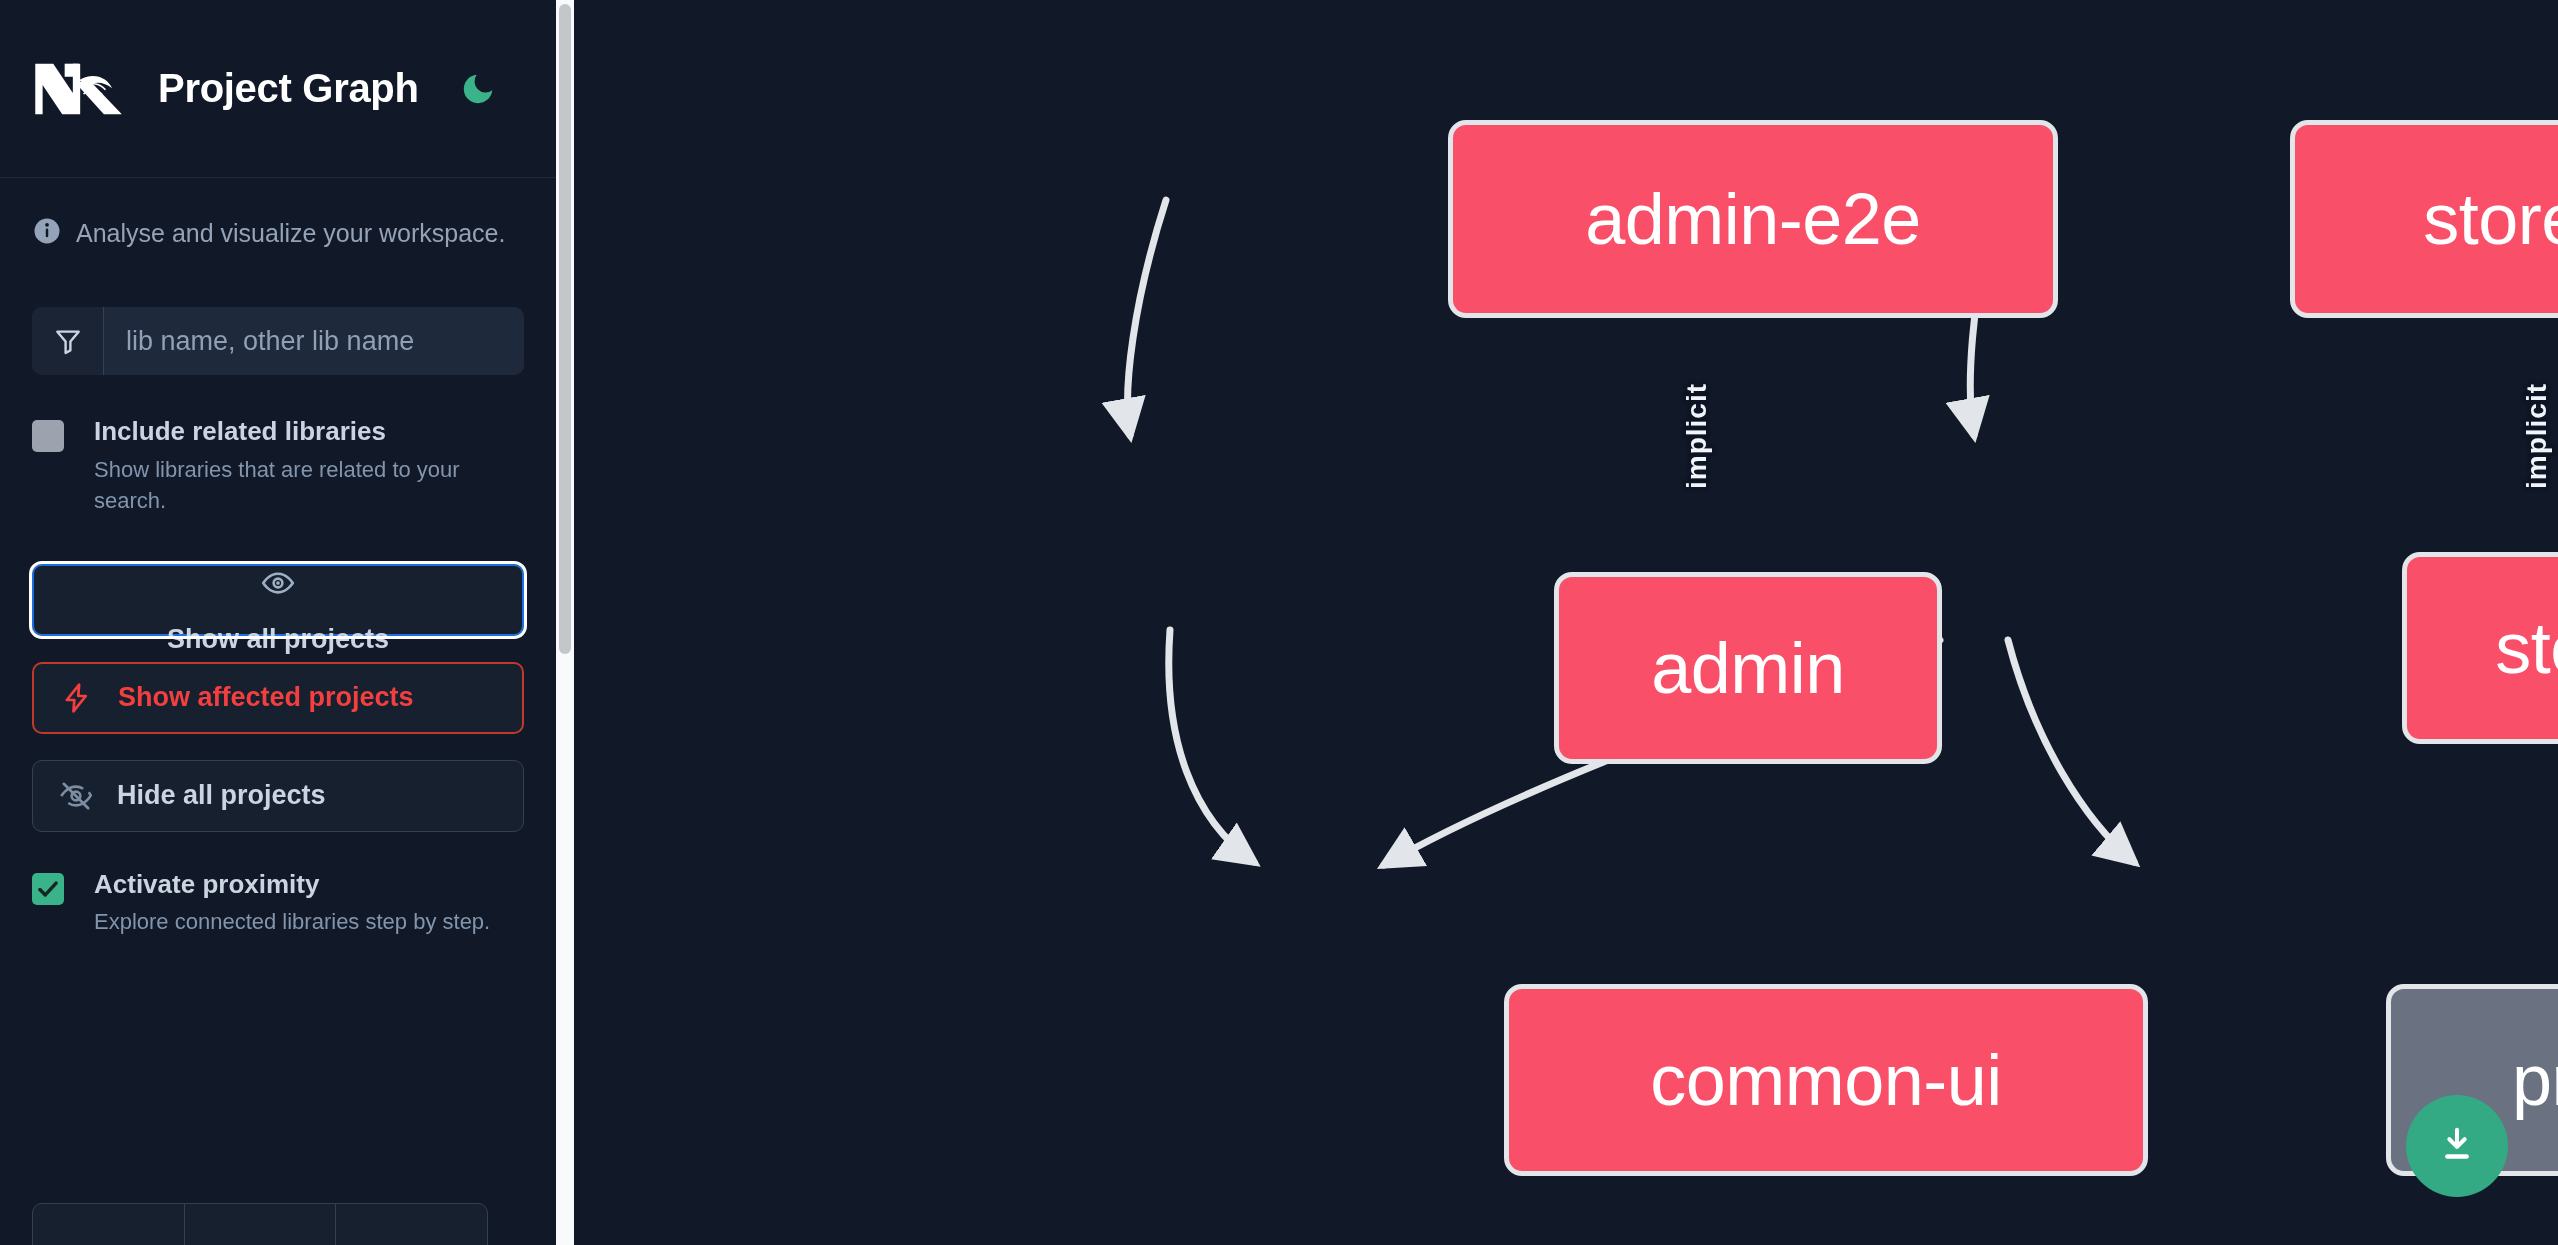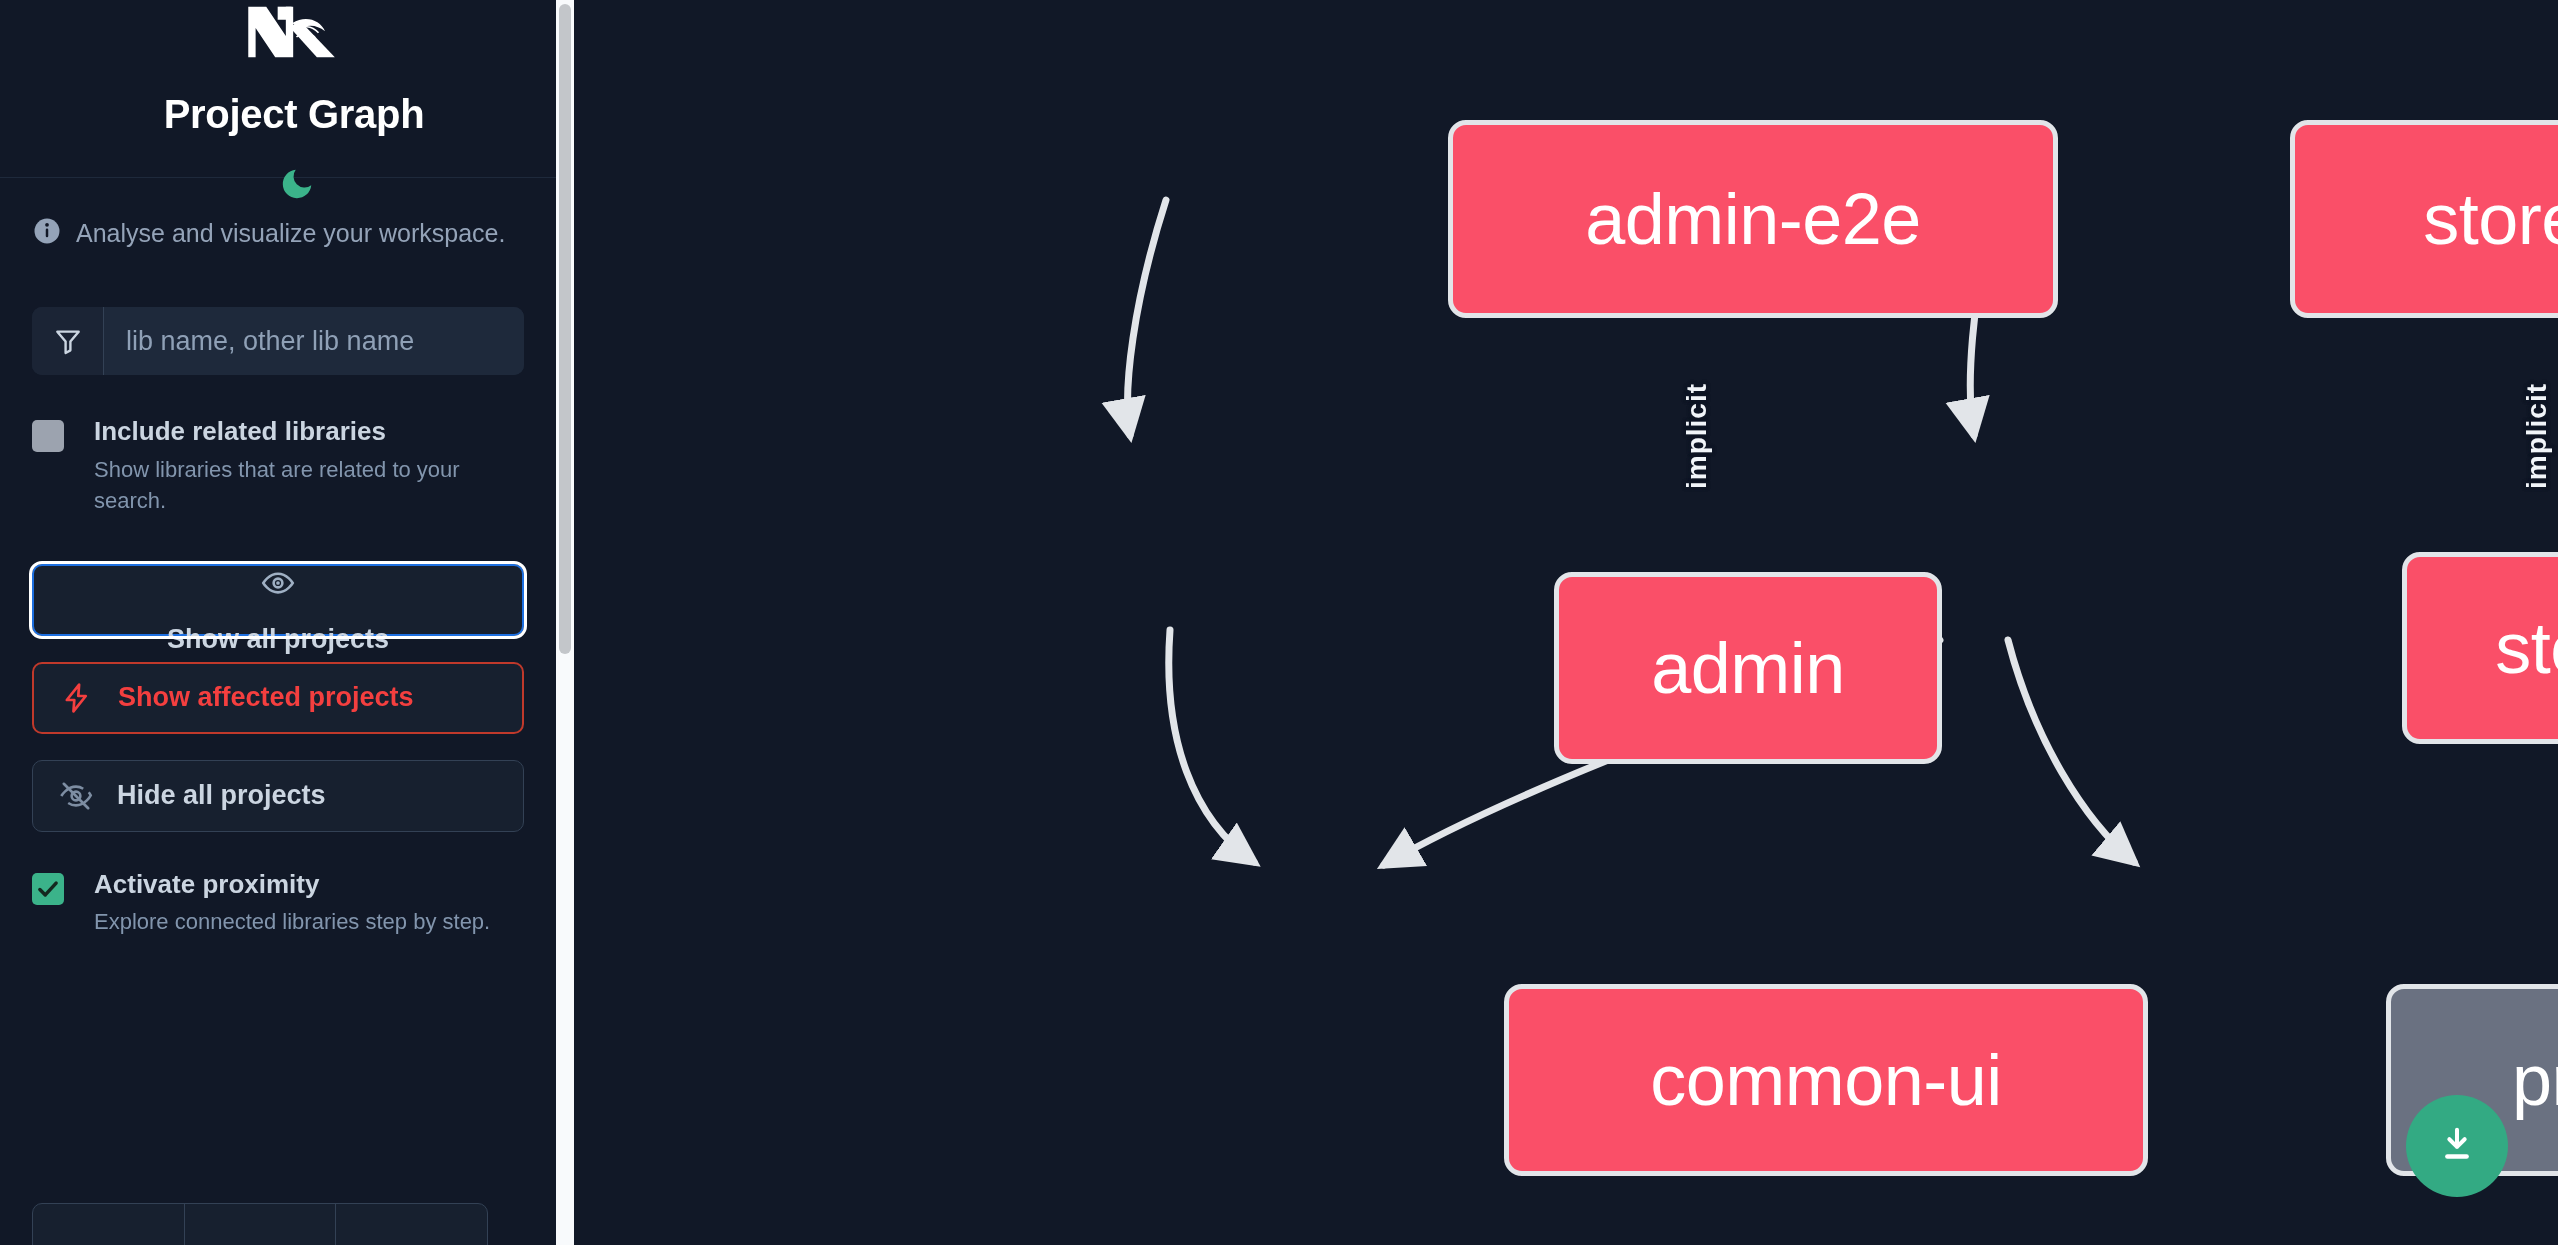--- a/index.html
+++ b/index.html
@@ -34,21 +34,20 @@
     overflow: hidden;
   }
 
   .sb-header {
     height: 178px;
     display: flex;
     align-items: center;
     padding-left: 32px;
     gap: 28px;
     border-bottom: 1px solid #1e293b;
-    flex-direction: column;
   }
   .nx-logo { width: 98px; height: 64px; flex: 0 0 auto; }
   .app-title {
     color: #ffffff;
     font-size: 40px;
     font-weight: 700;
     letter-spacing: -0.3px;
     white-space: nowrap;
   }
   .moon-btn {

